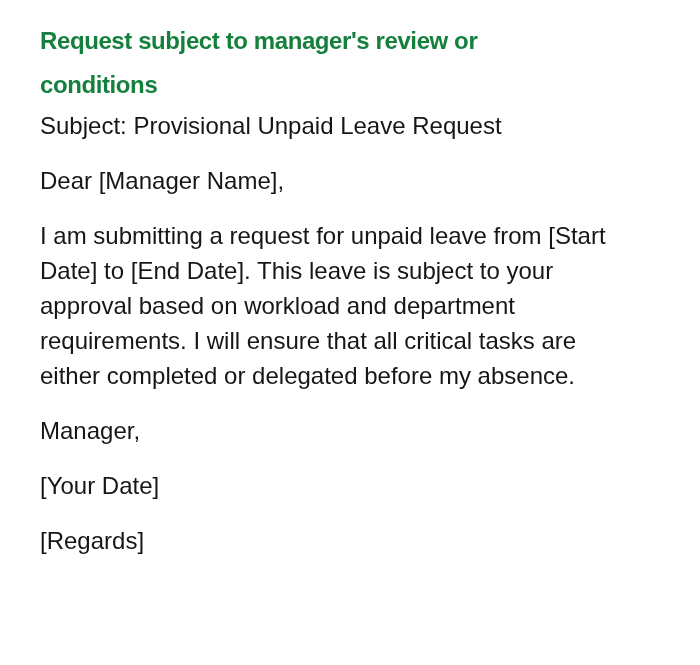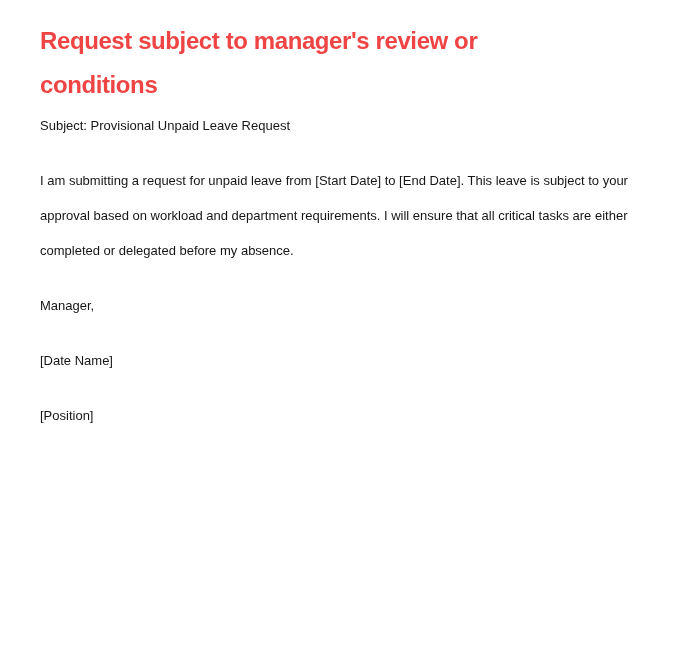--- a/index.html
+++ b/index.html
@@ -22,36 +22,37 @@
       font-family: "Liberation Sans", sans-serif;
     }
     .title {
       font-family: "Liberation Sans", sans-serif;
       font-weight: bold;
       font-size: 24px;
       line-height: 44px;
       letter-spacing: -0.4px;
       margin: 0 0 0 0;
       width: 500px;
-      color: #ef4444;
+      color: #15803d;
     }
     .para {
-      font-size: 13px;
+      font-size: 24px;
       line-height: 35px;
       margin: 0 0 20px 0;
       letter-spacing: 0px;
       color: #161616;
     }
     .para.first {
       margin-top: 1px;
     }
   </style>
 </head>
 <body>
 
 <div class="doc">
   <h1 class="title">Request subject to manager's review or conditions</h1>
   <p class="para first">Subject: Provisional Unpaid Leave Request</p>
+  <p class="para">Dear [Manager Name],</p>
   <p class="para">I am submitting a request for unpaid leave from [Start Date] to [End Date]. This leave is subject to your approval based on workload and department requirements. I will ensure that all critical tasks are either completed or delegated before my absence.</p>
   <p class="para">Manager,</p>
-  <p class="para">[Date Name]</p>
-  <p class="para">[Position]</p>
+  <p class="para">[Your Date]</p>
+  <p class="para">[Regards]</p>
 </div>
 
 </body></html>

